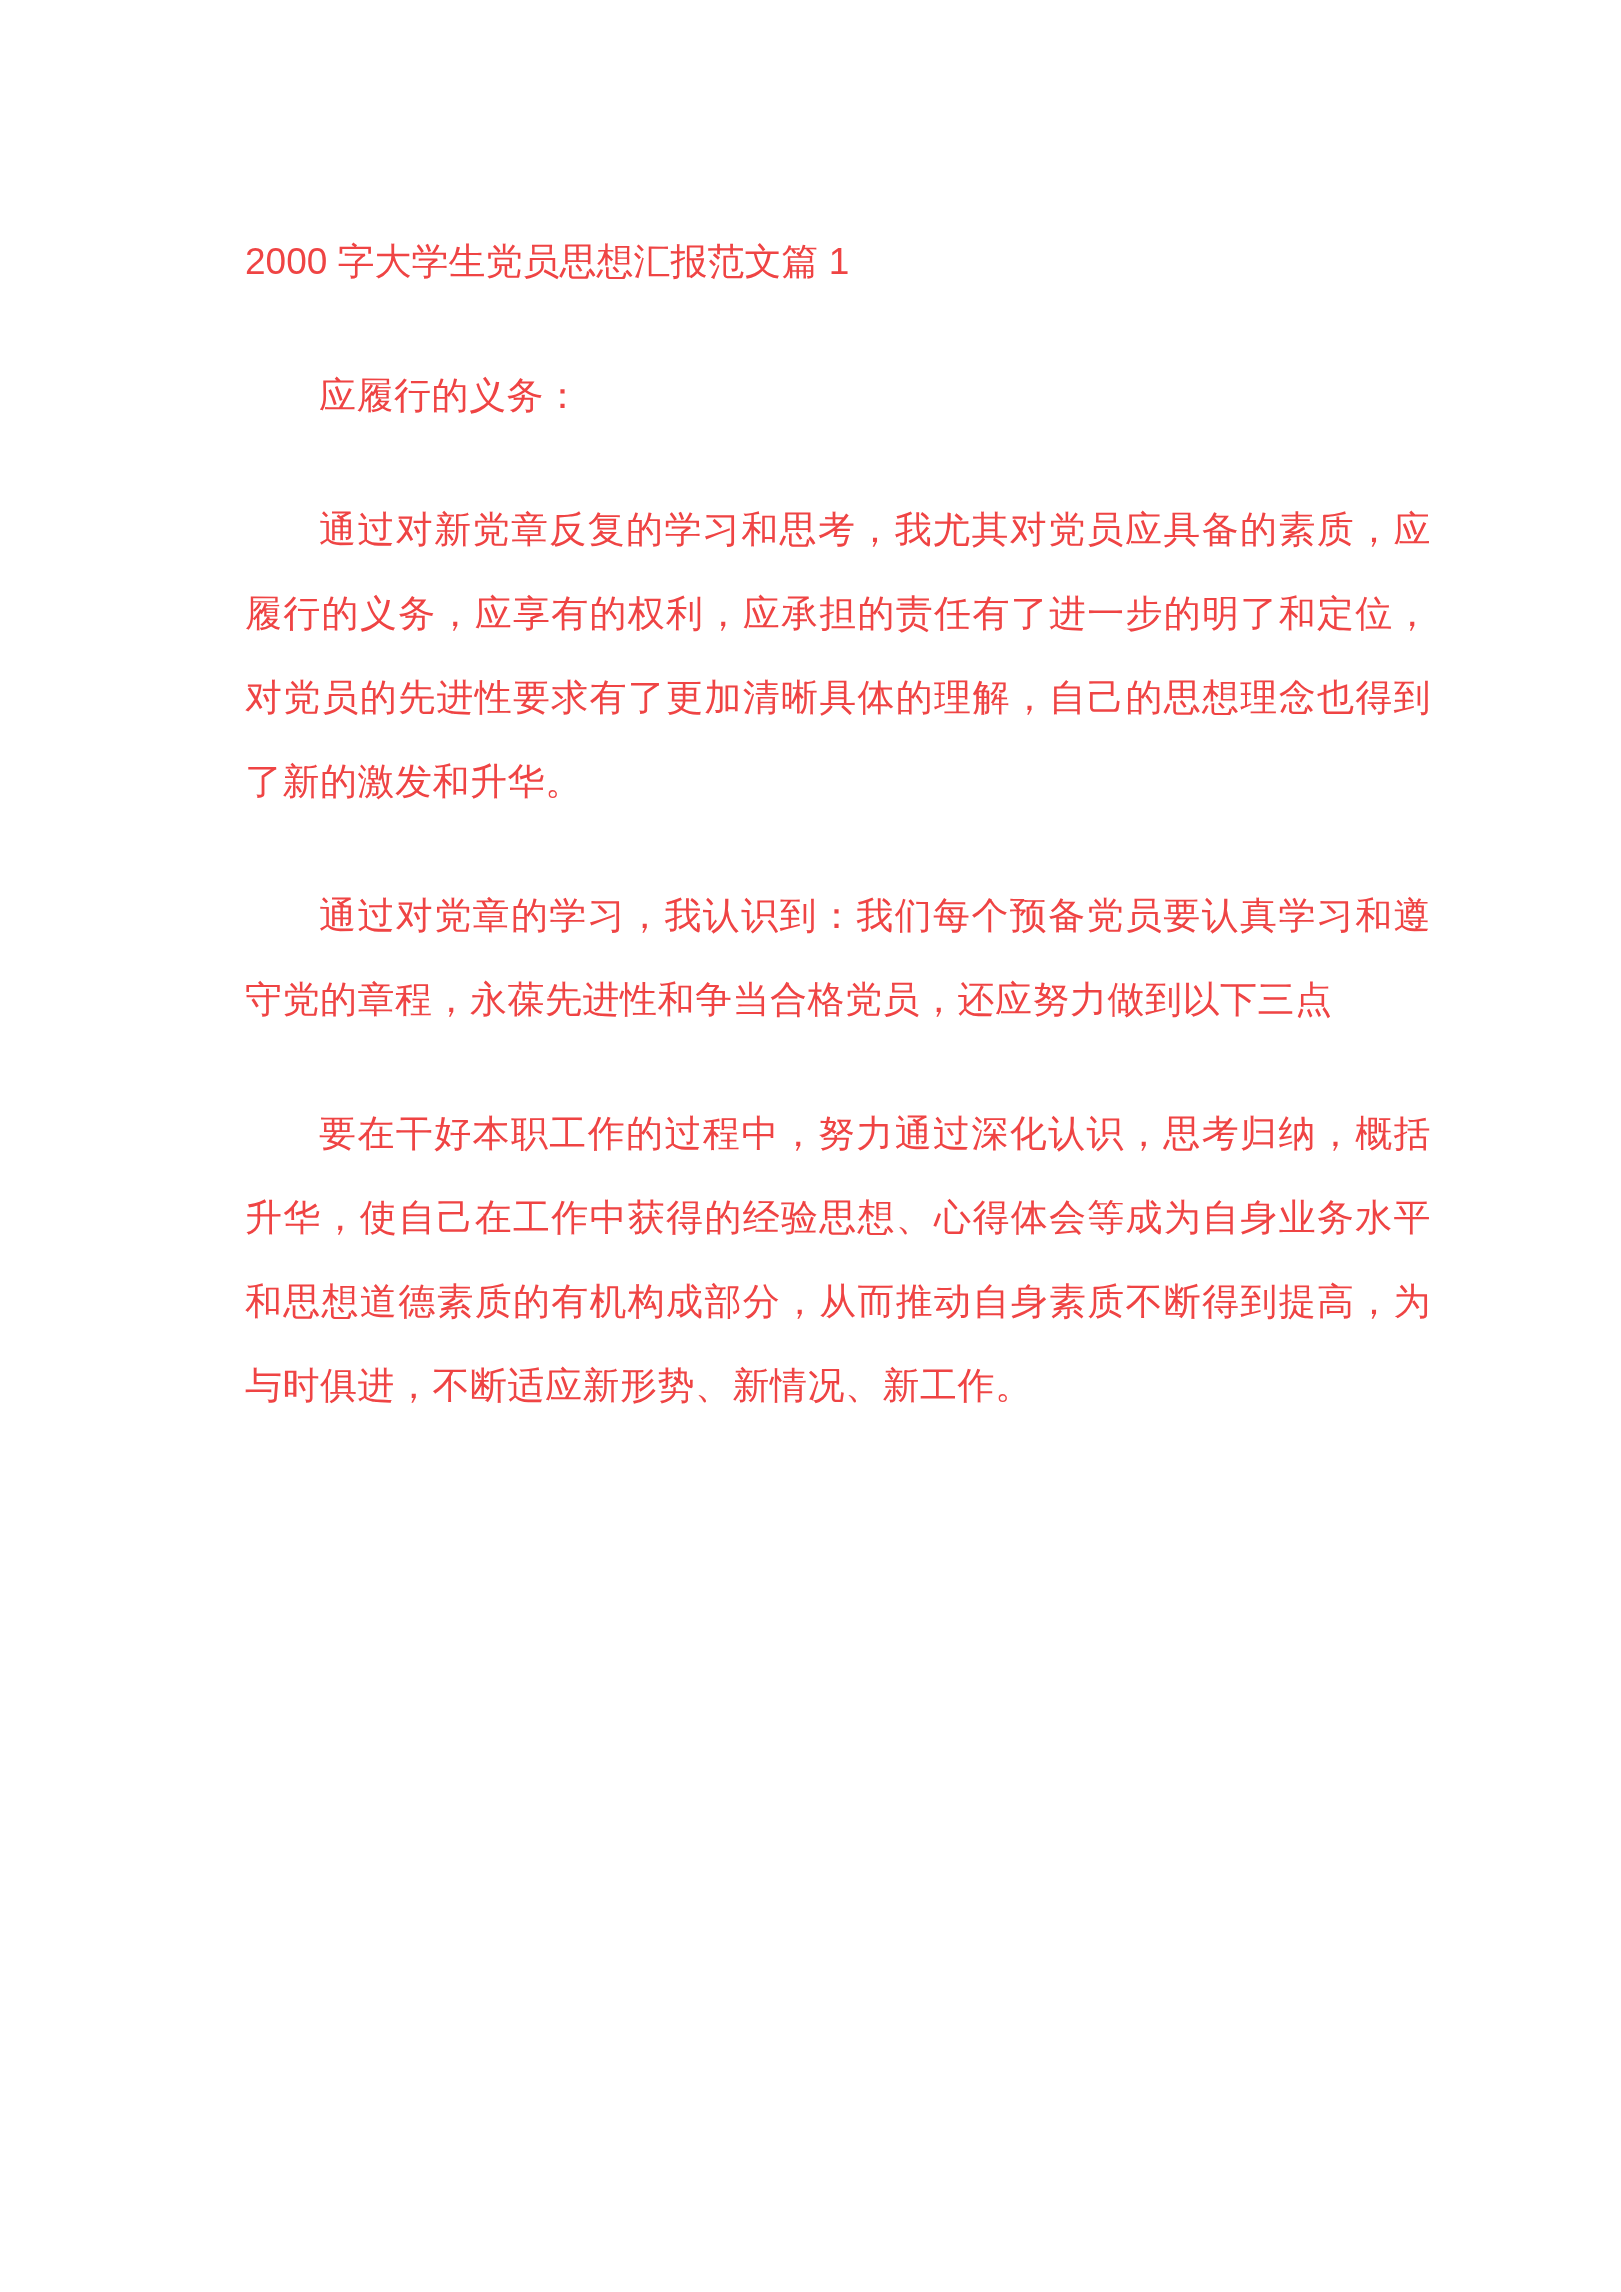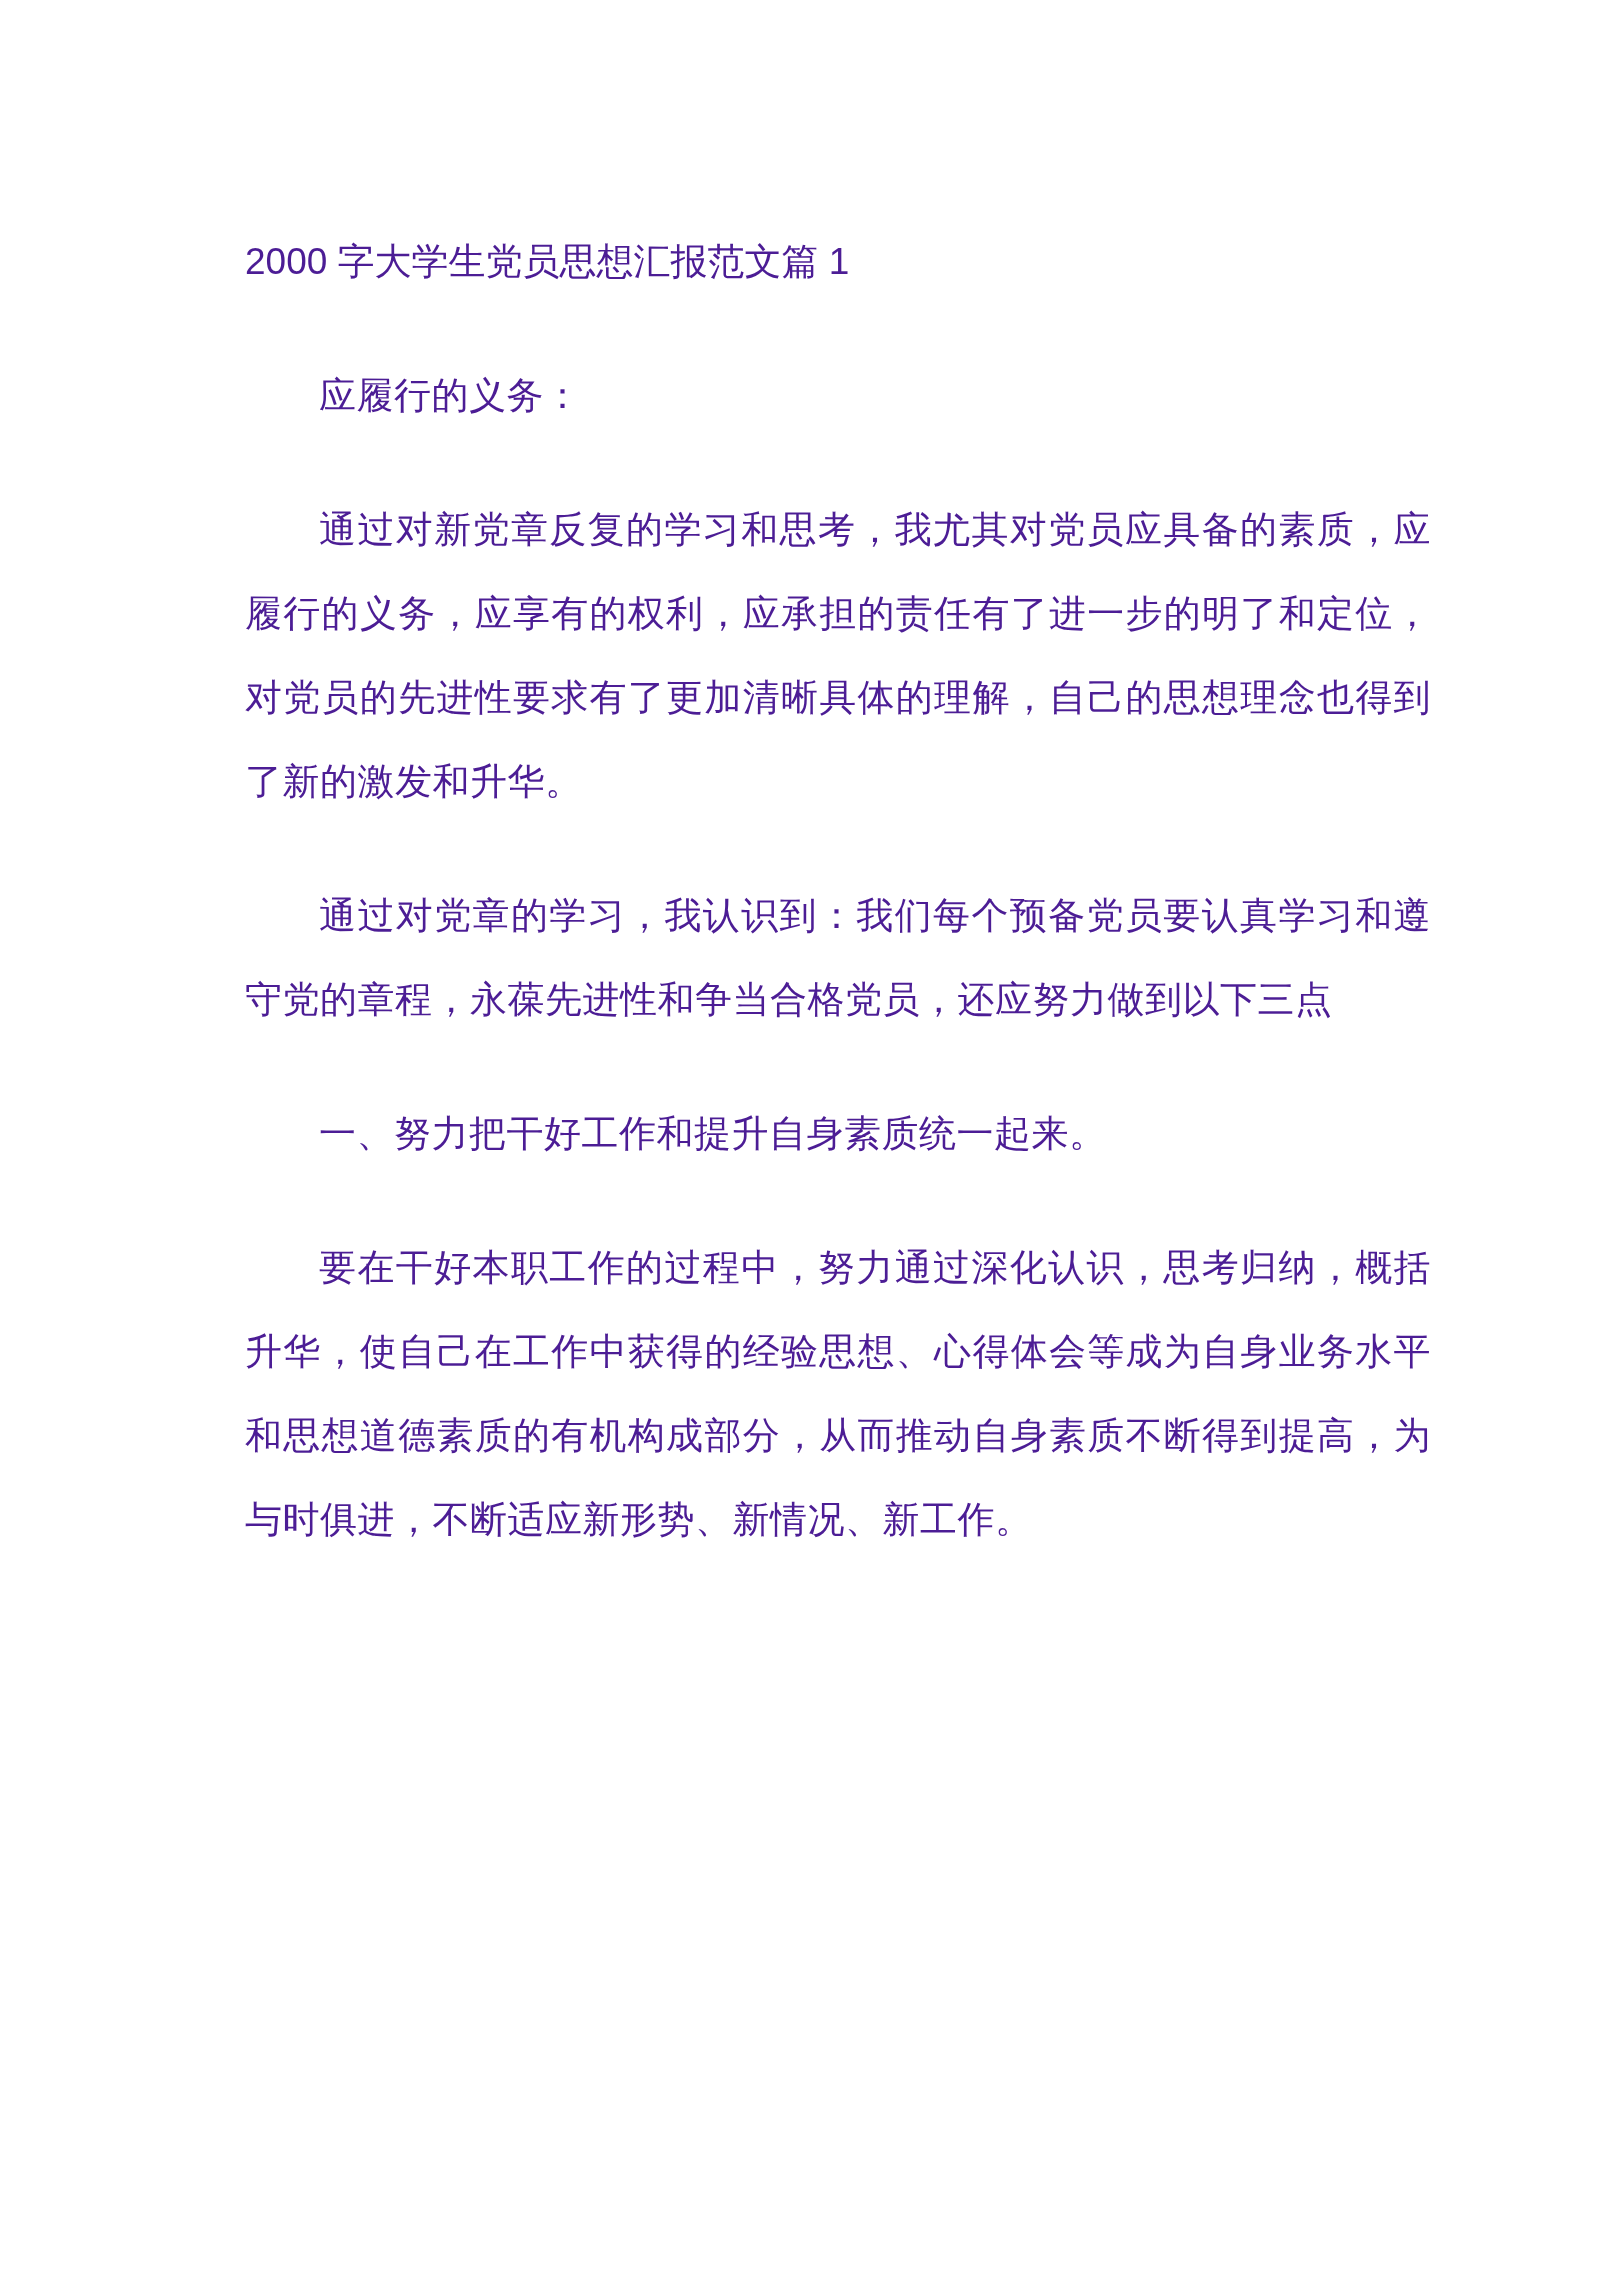--- a/index.html
+++ b/index.html
@@ -9,21 +9,21 @@
   }
   .page {
     position: relative;
     width: 1621px;
     height: 2293px;
     background: #ffffff;
     box-sizing: border-box;
     padding: 220px 190px 0 245px;
     overflow: hidden;
     font-family: "Liberation Sans", "DejaVu Sans", sans-serif;
-    color: #4c1d95;
+    color: #ef4444;
   }
   .doc-title {
     font-size: 37px;
     font-weight: 400;
     line-height: 84px;
     margin: 0 0 50px 0;
     text-indent: 0;
     white-space: nowrap;
   }
   .doc-paragraph {
@@ -38,17 +38,16 @@
 </style>
 </head>
 <body>
 
 <div class="page">
   <h1 class="doc-title">2000 字大学生党员思想汇报范文篇 1</h1>
   <div>
       <p class="doc-paragraph">应履行的义务：</p>
       <p class="doc-paragraph">通过对新党章反复的学习和思考，我尤其对党员应具备的素质，应履行的义务，应享有的权利，应承担的责任有了进一步的明了和定位，对党员的先进性要求有了更加清晰具体的理解，自己的思想理念也得到了新的激发和升华。</p>
       <p class="doc-paragraph">通过对党章的学习，我认识到：我们每个预备党员要认真学习和遵守党的章程，永葆先进性和争当合格党员，还应努力做到以下三点</p>
-      <p class="doc-paragraph">一、努力把干好工作和提升自身素质统一起来。</p>
       <p class="doc-paragraph">要在干好本职工作的过程中，努力通过深化认识，思考归纳，概括升华，使自己在工作中获得的经验思想、心得体会等成为自身业务水平和思想道德素质的有机构成部分，从而推动自身素质不断得到提高，为与时俱进，不断适应新形势、新情况、新工作。</p>
     </div>
 </div>
 
 
 </body></html>

